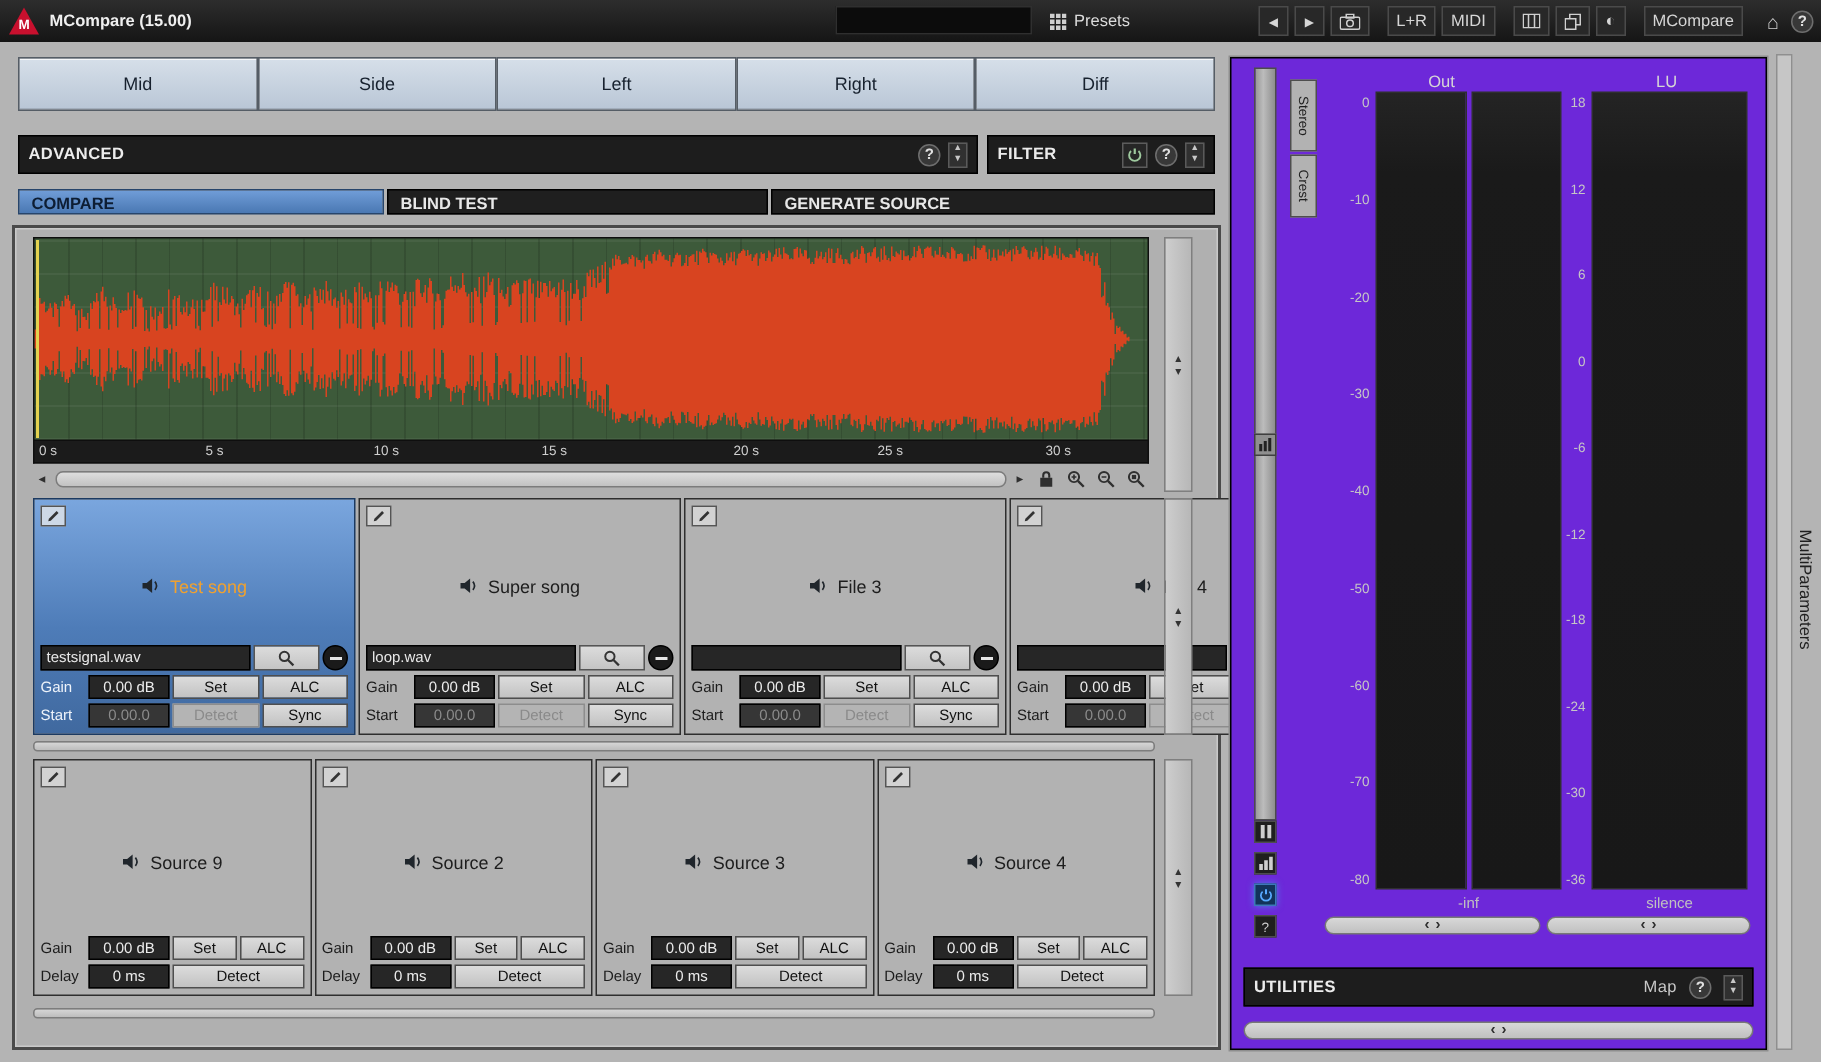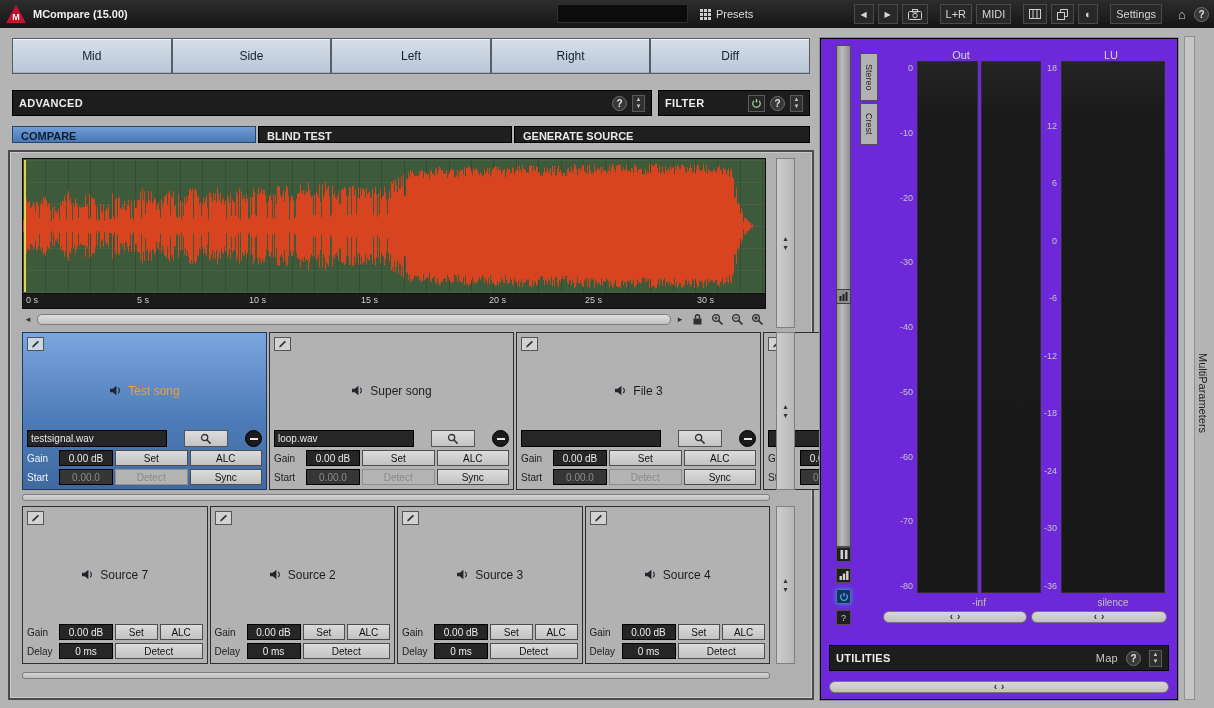--- a/index.html
+++ b/index.html
@@ -77,21 +77,21 @@
   .slot{position:relative;flex:1;background:#b2b2b2;border:1px solid #2e2e2e;display:flex;
     flex-direction:column;padding:4px;box-sizing:border-box;}
   .slot.sel{background:linear-gradient(180deg,#7aa6de 0%,#4e7cb8 55%,#40699f 100%);border-color:#1c3a61;}
   .edit-btn{width:17px;height:14px;background:#d2d2d2;border:1px solid #555;padding:0;display:flex;
     align-items:center;justify-content:center;align-self:flex-start;}
   .slot.sel .edit-btn{background:#cdd8e6;}
   .slot-name{flex:1;display:flex;align-items:center;justify-content:center;gap:6px;
     font-size:12px;font-weight:normal;color:#1d1d1d;}
   .slot.sel .slot-name{color:#f0a12f;}
   .slot-ctl{display:flex;flex-direction:column;gap:3px;}
-  .file-row{display:flex;gap:17px;height:17px;}
+  .file-row{display:flex;gap:2px;height:17px;}
   .file-field{flex:1;min-width:0;background:#262626;border:1px solid #000;color:#e8e8e8;font-size:10px;
     padding:0 3px;outline:none;box-sizing:border-box;}
   .mag-btn{width:44px;background:linear-gradient(#dcdcdc,#c4c4c4);border:1px solid #555;padding:0;
     display:flex;align-items:center;justify-content:center;box-sizing:border-box;}
   .minus-btn{width:17px;height:17px;border-radius:50%;background:#1a1a1a;border:1px solid #000;
     display:flex;align-items:center;justify-content:center;padding:0;box-sizing:border-box;}
   .minus-btn i{display:block;width:8px;height:2px;background:#e6e6e6;}
   .prow{display:flex;gap:2px;height:16px;font-size:10px;}
   .plabel{width:30px;display:flex;align-items:center;color:#1c1c1c;}
   .slot.sel .plabel{color:#eef3fa;}
@@ -187,21 +187,21 @@
           <line x1="8" y1="0.5" x2="8" y2="9.5" stroke="#cfcfcf"></line>
         </svg>
       </button>
       <button class="tbtn">
         <svg width="11" height="11" viewBox="0 0 11 11">
           <rect x="0.5" y="3.5" width="7" height="7" fill="none" stroke="#cfcfcf"></rect>
           <path d="M3.5 3.5 V0.5 H10.5 V7.5 H7.5" fill="none" stroke="#cfcfcf"></path>
         </svg>
       </button>
       <button class="tbtn" style="font-size:11px;">◐</button>
-      <button class="tbtn ml8">Settings</button>
+      <button class="tbtn ml8">MCompare</button>
       <button class="tflat ml8">⌂</button>
       <button class="qmark">?</button>
     </div>
   </div>
 
   <div class="main-left">
 
     <div class="channel-row">
       <button class="ch-btn">Mid</button>
       <button class="ch-btn">Side</button>
@@ -477,21 +477,21 @@
           <button class="edit-btn">
             <svg width="11" height="10" viewBox="0 0 12 12">
               <path d="M2 10.2 L4 9.7 L10.2 3.5 L8.7 2 L2.5 8.2 Z" fill="#333"></path>
             </svg>
           </button>
           <div class="slot-name">
             <svg width="13" height="11" viewBox="0 0 14 12">
               <path d="M1 4 h3 l4-3.2 v10.4 l-4-3.2 H1 Z" fill="#20262c"></path>
               <path d="M10 3 q2.4 3 0 6" stroke="#20262c" stroke-width="1.2" fill="none"></path>
             </svg>
-            <span>Source 7</span>
+            <span>Source 9</span>
           </div>
           <div class="slot-ctl">
             <div class="prow">
               <span class="plabel">Gain</span>
               <span class="pvalue">0.00 dB</span>
               <button class="pbtn">Set</button>
               <button class="pbtn">ALC</button>
             </div>
             <div class="prow">
               <span class="plabel">Delay</span>

